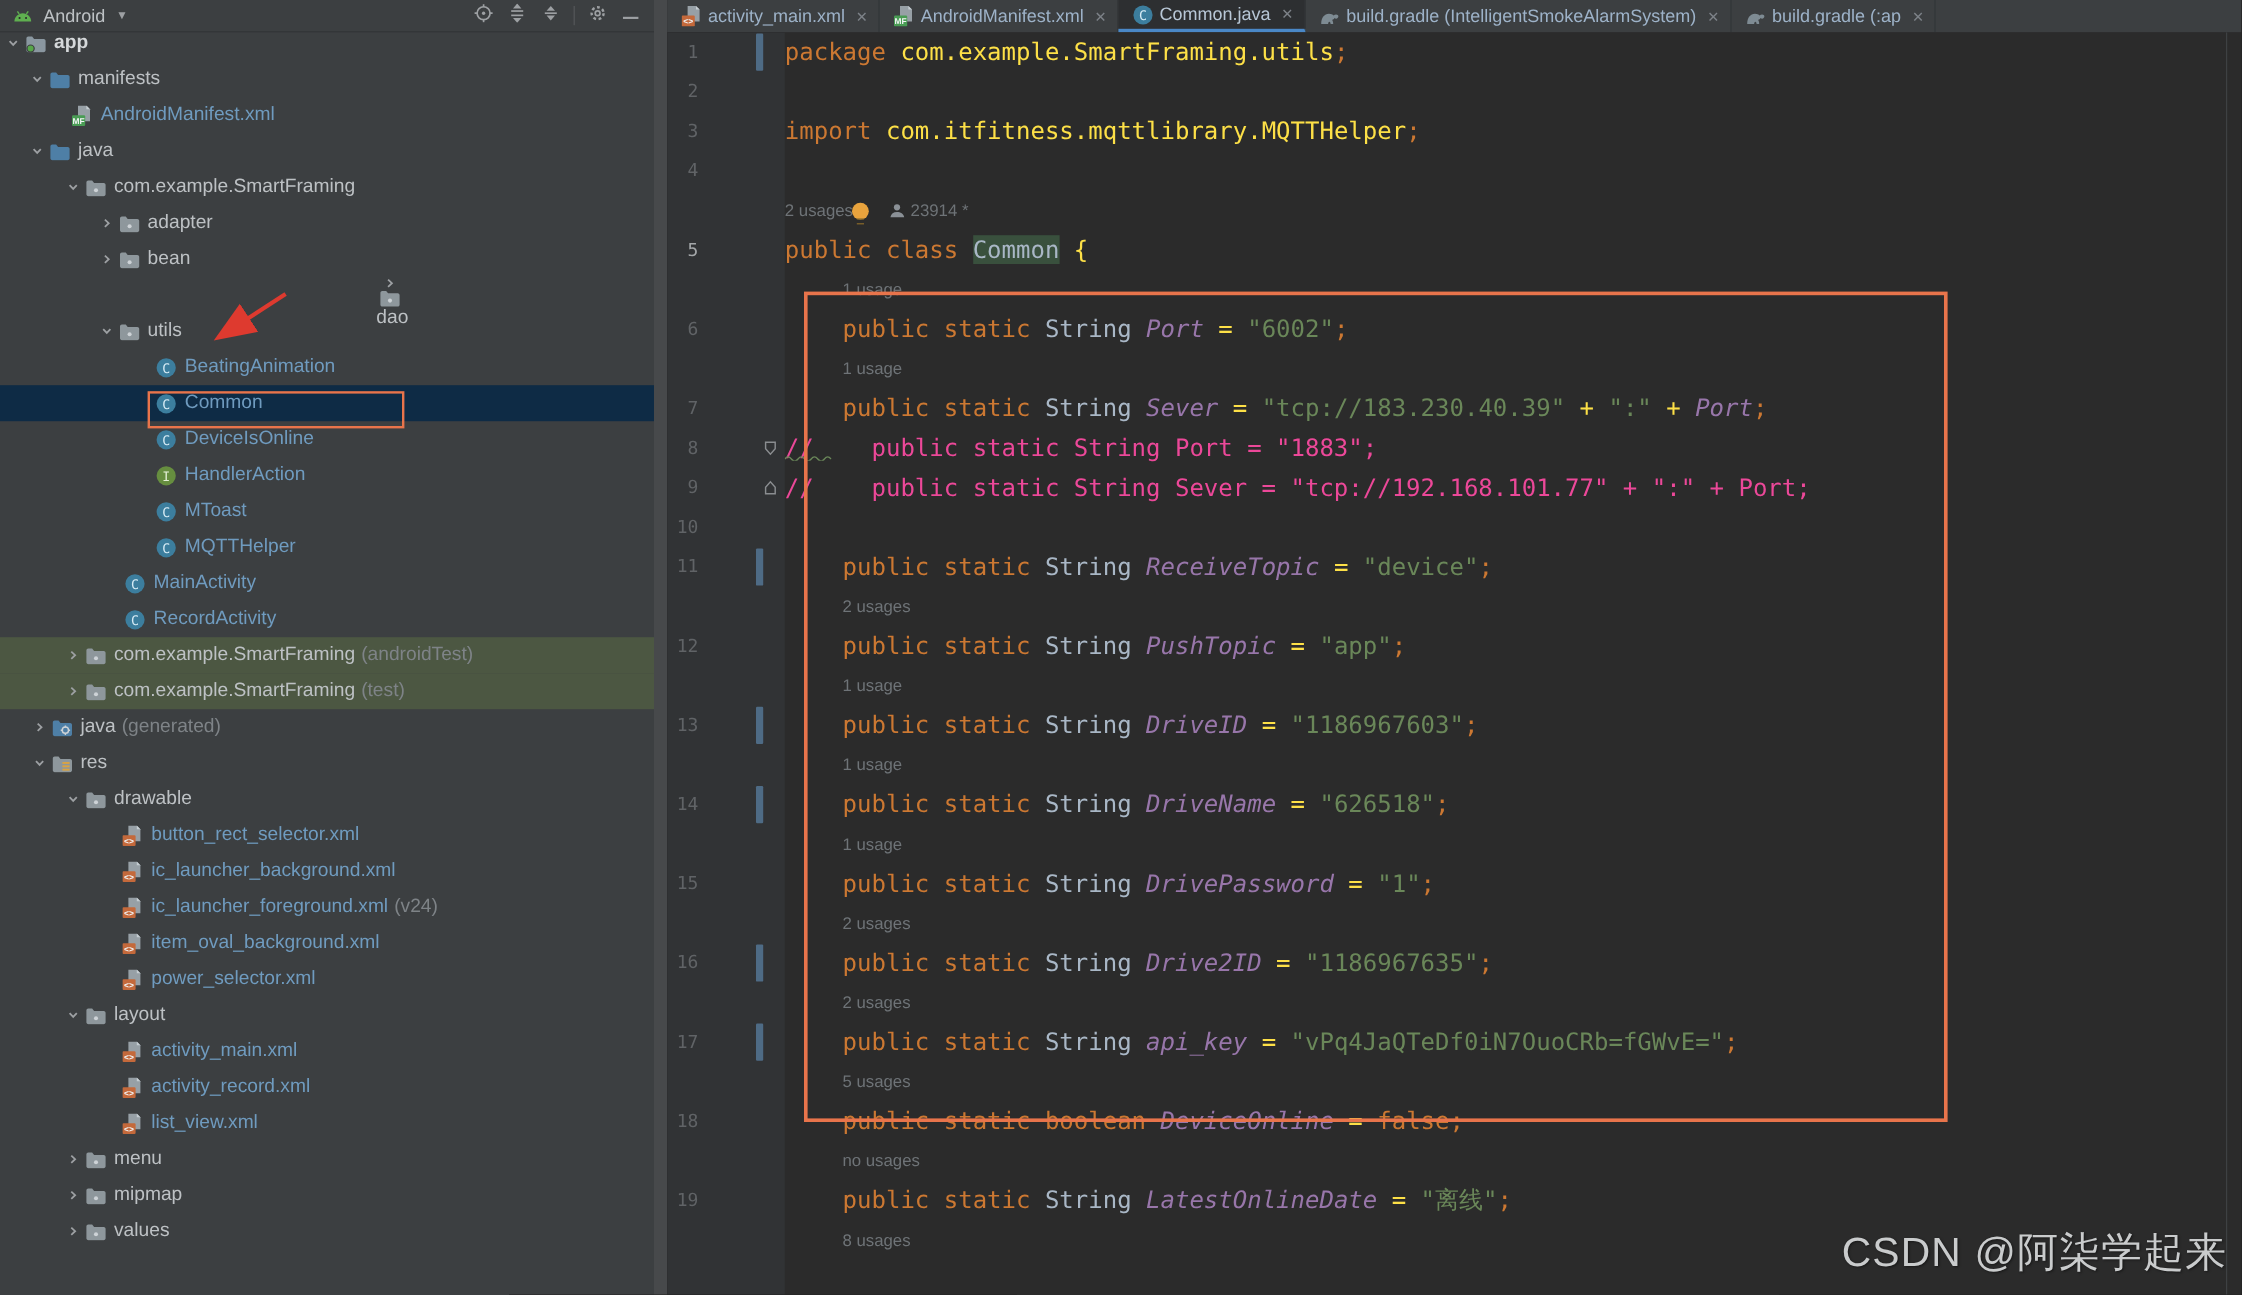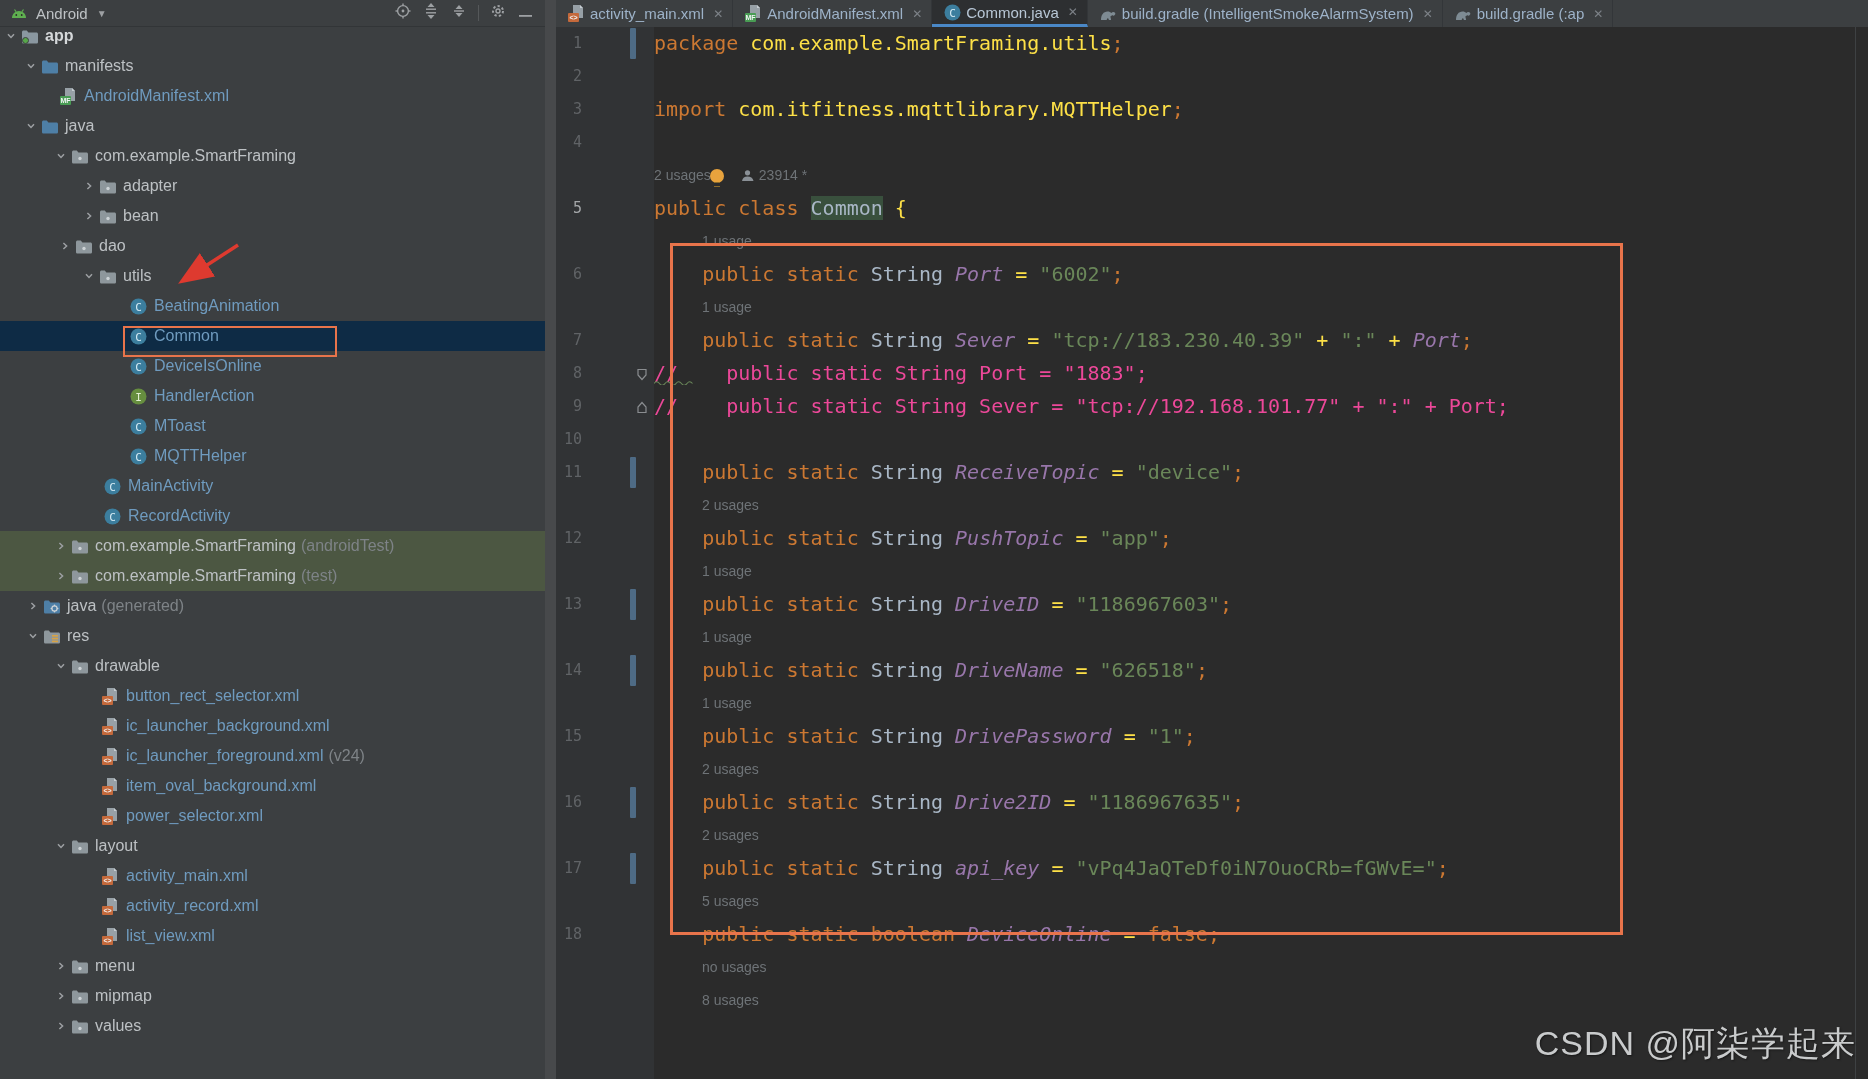--- a/index.html
+++ b/index.html
@@ -220,21 +220,21 @@
             </svg>
           </span>
           <span class="ticon">
             <svg width="18" height="15" viewBox="0 0 18 15">
               <path d="M1 3c0-.9.7-1.6 1.6-1.6h3.2L7.4 3.4h8c.9 0 1.6.7 1.6 1.6v7.9c0 .9-.7 1.6-1.6 1.6H2.6c-.9 0-1.6-.7-1.6-1.6z" fill="#8E979C"></path>
               <circle cx="9" cy="9.5" r="1.7" fill="#CDD2D6"></circle>
             </svg>
           </span>
           <span class="tlabel">bean</span>
         </div>
-        <div class="trow" style="padding-left: 56px;">
+        <div class="trow" style="padding-left: 104px; flex-direction: column;">
           <span class="tchevron">
             <svg width="10" height="10" viewBox="0 0 10 10">
               <path d="M3.4 2l3.2 3-3.2 3" fill="none" stroke="#9DA0A3" stroke-width="1.5"></path>
             </svg>
           </span>
           <span class="ticon">
             <svg width="18" height="15" viewBox="0 0 18 15">
               <path d="M1 3c0-.9.7-1.6 1.6-1.6h3.2L7.4 3.4h8c.9 0 1.6.7 1.6 1.6v7.9c0 .9-.7 1.6-1.6 1.6H2.6c-.9 0-1.6-.7-1.6-1.6z" fill="#8E979C"></path>
               <circle cx="9" cy="9.5" r="1.7" fill="#CDD2D6"></circle>
             </svg>
@@ -790,20 +790,25 @@
           <span class="lnum">18</span>
           <span class="anno"></span>
           <span class="codetext"><span class="seg-kw">    public static boolean </span><span class="seg-fld">DeviceOnline</span><span class="seg-pl"> = </span><span class="seg-kw">false</span><span class="seg-semi">;</span></span>
         </div>
         <div class="crow">
           <span class="lnum"></span>
           <span class="anno"></span>
           <span class="inlay">no usages</span>
         </div>
         <div class="crow">
+          <span class="lnum">19</span>
+          <span class="anno"></span>
+          <span class="codetext"><span class="seg-kw">    public static </span><span class="seg-typ">String </span><span class="seg-fld">LatestOnlineDate</span><span class="seg-pl"> = </span><span class="seg-str">"离线"</span><span class="seg-semi">;</span></span>
+        </div>
+        <div class="crow">
           <span class="lnum"></span>
           <span class="anno"></span>
           <span class="inlay">8 usages</span>
         </div>
       </div>
   </div>
 
   <div id="editor-right-line"></div>
 
   <div id="code-annotation-box"></div>

